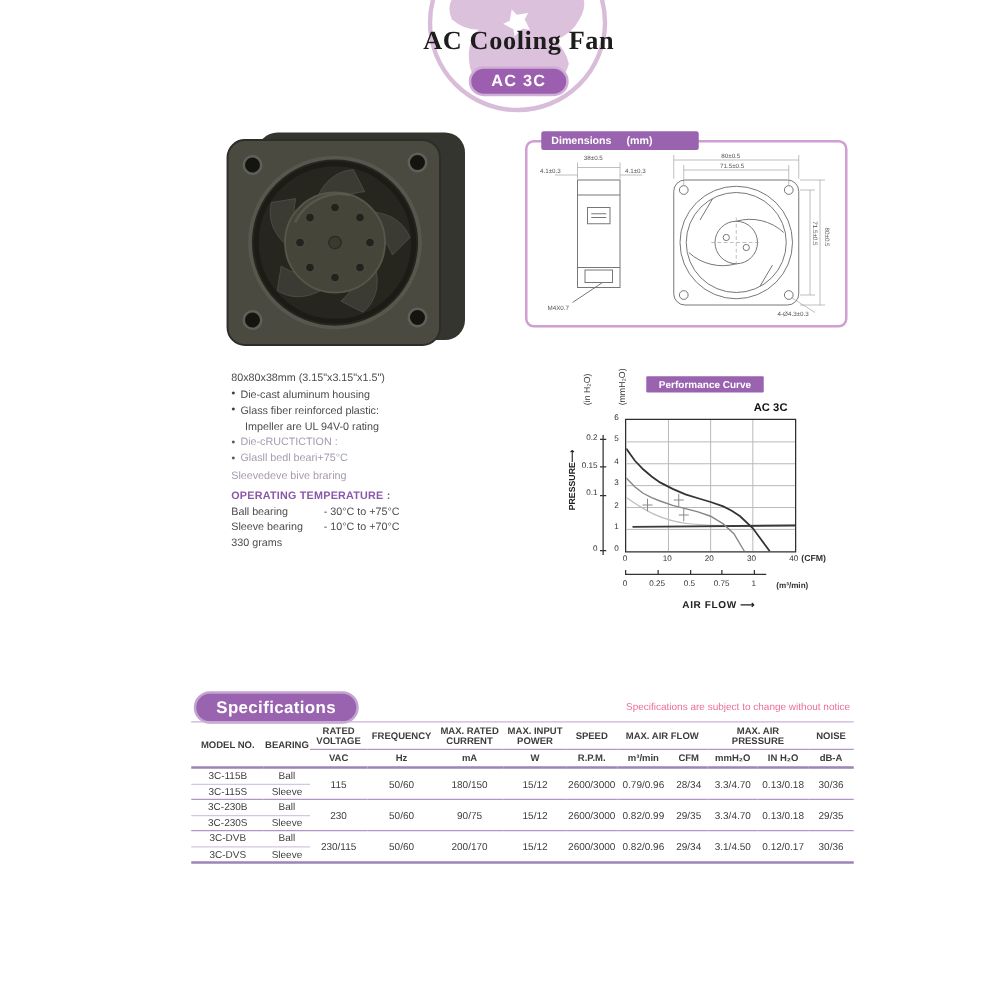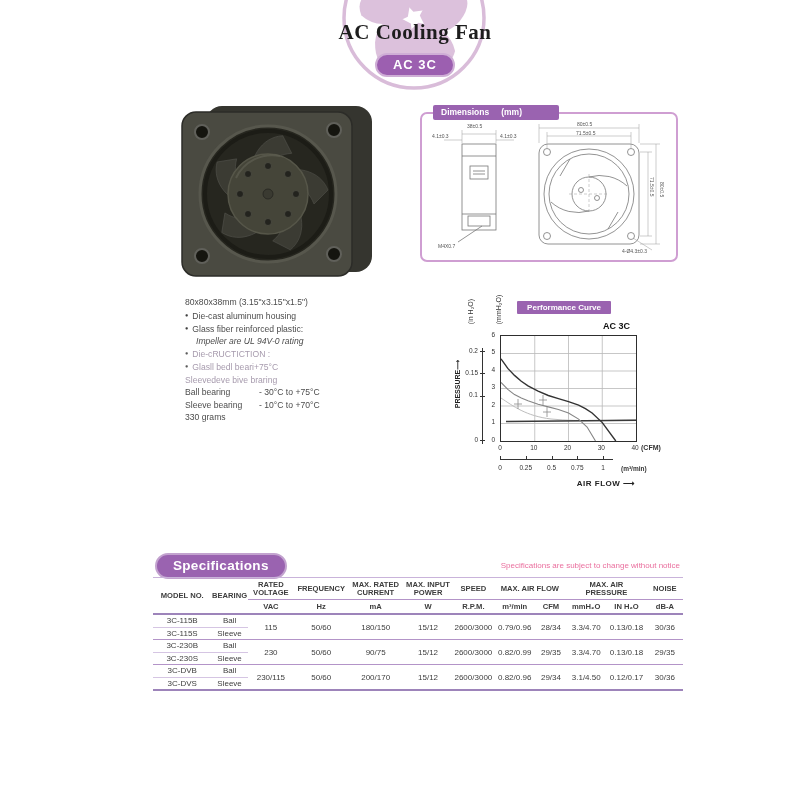--- a/index.html
+++ b/index.html
@@ -22,41 +22,41 @@
       background:#9a63b0;border-radius:2px;color:#fff;font-size:8.5px;font-weight:bold;
       line-height:15px;padding:0 8px;}
   #dim-label .unit{margin-left:12px;font-weight:bold;}
   #dim-svg{position:absolute;left:424px;top:116px;width:246px;height:138px;}
   #dim-svg text{font-family:"Liberation Sans",sans-serif;font-size:5px;fill:#555;}
   
   #specs-text{position:absolute;left:185px;top:296px;width:240px;}
   .sl{font-size:8.6px;line-height:12.6px;color:#4c4c4c;white-space:nowrap;}
   .sl.heading{color:#8a58a8;font-weight:bold;margin-top:4px;letter-spacing:.2px;}
   .sl .bu{font-size:5.5px;vertical-align:1.5px;margin-right:4px;color:#3f3f3f;}
-  .sl.indent{padding-left:11px;font-style:italic;}
+  .sl.indent{padding-left:11px;}
   .sl.ghost,.sl.ghost-bullet{color:#97899f;opacity:.85;}
   .sl.pair .pl{display:inline-block;width:74px;}
   
   #chart{position:absolute;left:445px;top:288px;width:280px;height:212px;font-size:7px;color:#333;}
   #chart .rot{position:absolute;white-space:nowrap;transform:rotate(-90deg);font-size:7px;color:#333;}
   #curve-banner{position:absolute;left:72px;top:13px;width:94px;height:13px;background:#9a63b0;
       color:#fff;font-weight:bold;font-size:8px;text-align:center;line-height:13px;border-radius:1px;}
   #chart-model{position:absolute;left:158px;top:33px;width:32px;font-weight:bold;font-size:9px;color:#111;}
   #plot{position:absolute;left:55px;top:47px;width:135px;height:105px;border:1.5px solid #2e2e2e;background:#fff;}
   #plot svg{width:135px;height:105px;display:block;}
   .gr{stroke:#b9b9b9;stroke-width:.8;}
   .tick{position:absolute;font-size:6.5px;color:#333;}
   .tick.r{text-align:right;}
   .tick.c{text-align:center;}
   .axline{position:absolute;background:#333;}
   #pressure-label{position:absolute;left:-22px;top:92px;width:70px;text-align:center;
       transform:rotate(-90deg);font-size:7px;font-weight:bold;color:#222;white-space:nowrap;}
   #cfm-unit{position:absolute;left:196px;top:156px;font-size:7px;font-weight:bold;}
   #m3-unit{position:absolute;left:176px;top:177px;font-size:6.5px;font-weight:bold;}
-  #airflow-label{position:absolute;left:70px;top:191px;width:120px;text-align:right;
+  #airflow-label{position:absolute;left:70px;top:191px;width:120px;text-align:center;
       font-size:8px;font-weight:bold;color:#222;letter-spacing:.5px;}
   
   #spec-banner{position:absolute;left:155px;top:553px;height:22px;background:#9a63b0;
       border:2px solid #c3a3cf;border-radius:13px;color:#fff;font-weight:bold;font-size:13.5px;
       line-height:22px;padding:0 16px;letter-spacing:.3px;}
   #spec-note{position:absolute;right:120px;top:561px;font-size:8px;color:#ea6f9e;margin-left:40px;}
   #spec-table-wrap{position:absolute;left:153px;top:577px;width:530px;
       border-top:1px solid #c9b3da;border-bottom:2px solid #9d84ba;}
   table{border-collapse:collapse;width:530px;table-layout:fixed;}
   th,td{padding:0;text-align:center;vertical-align:middle;font-size:7.6px;color:#3d3d3d;}
@@ -207,20 +207,21 @@
 </svg>
 
 <div id="specs-text">
     <div class="sl body"><span>80x80x38mm (3.15"x3.15"x1.5")</span></div>
     <div class="sl bullet"><span class="bu">●</span><span>Die-cast aluminum housing</span></div>
     <div class="sl bullet"><span class="bu">●</span><span>Glass fiber reinforced plastic:</span></div>
     <div class="sl indent"><span>Impeller are UL 94V-0 rating</span></div>
     <div class="sl ghost-bullet"><span class="bu">●</span><span>Die-cRUCTICTION :</span></div>
     <div class="sl ghost-bullet"><span class="bu">●</span><span>Glasll bedl beari+75°C</span></div>
     <div class="sl ghost"><span>Sleevedeve bive braring</span></div>
+    <div class="sl heading"><span>OPERATING TEMPERATURE :</span></div>
     <div class="sl pair"><span class="pl">Ball bearing</span><span>- 30°C to +75°C</span></div>
     <div class="sl pair"><span class="pl">Sleeve bearing</span><span>- 10°C to +70°C</span></div>
     <div class="sl body"><span>330 grams</span></div>
   </div>
 
 <div id="chart">
   <span class="rot" style="left:13px;top:20px;">(in H₂O)</span>
   <span class="rot" style="left:39px;top:18px;">(mmH₂O)</span>
   <div id="curve-banner">Performance Curve</div>
   <div id="chart-model">AC 3C</div>

